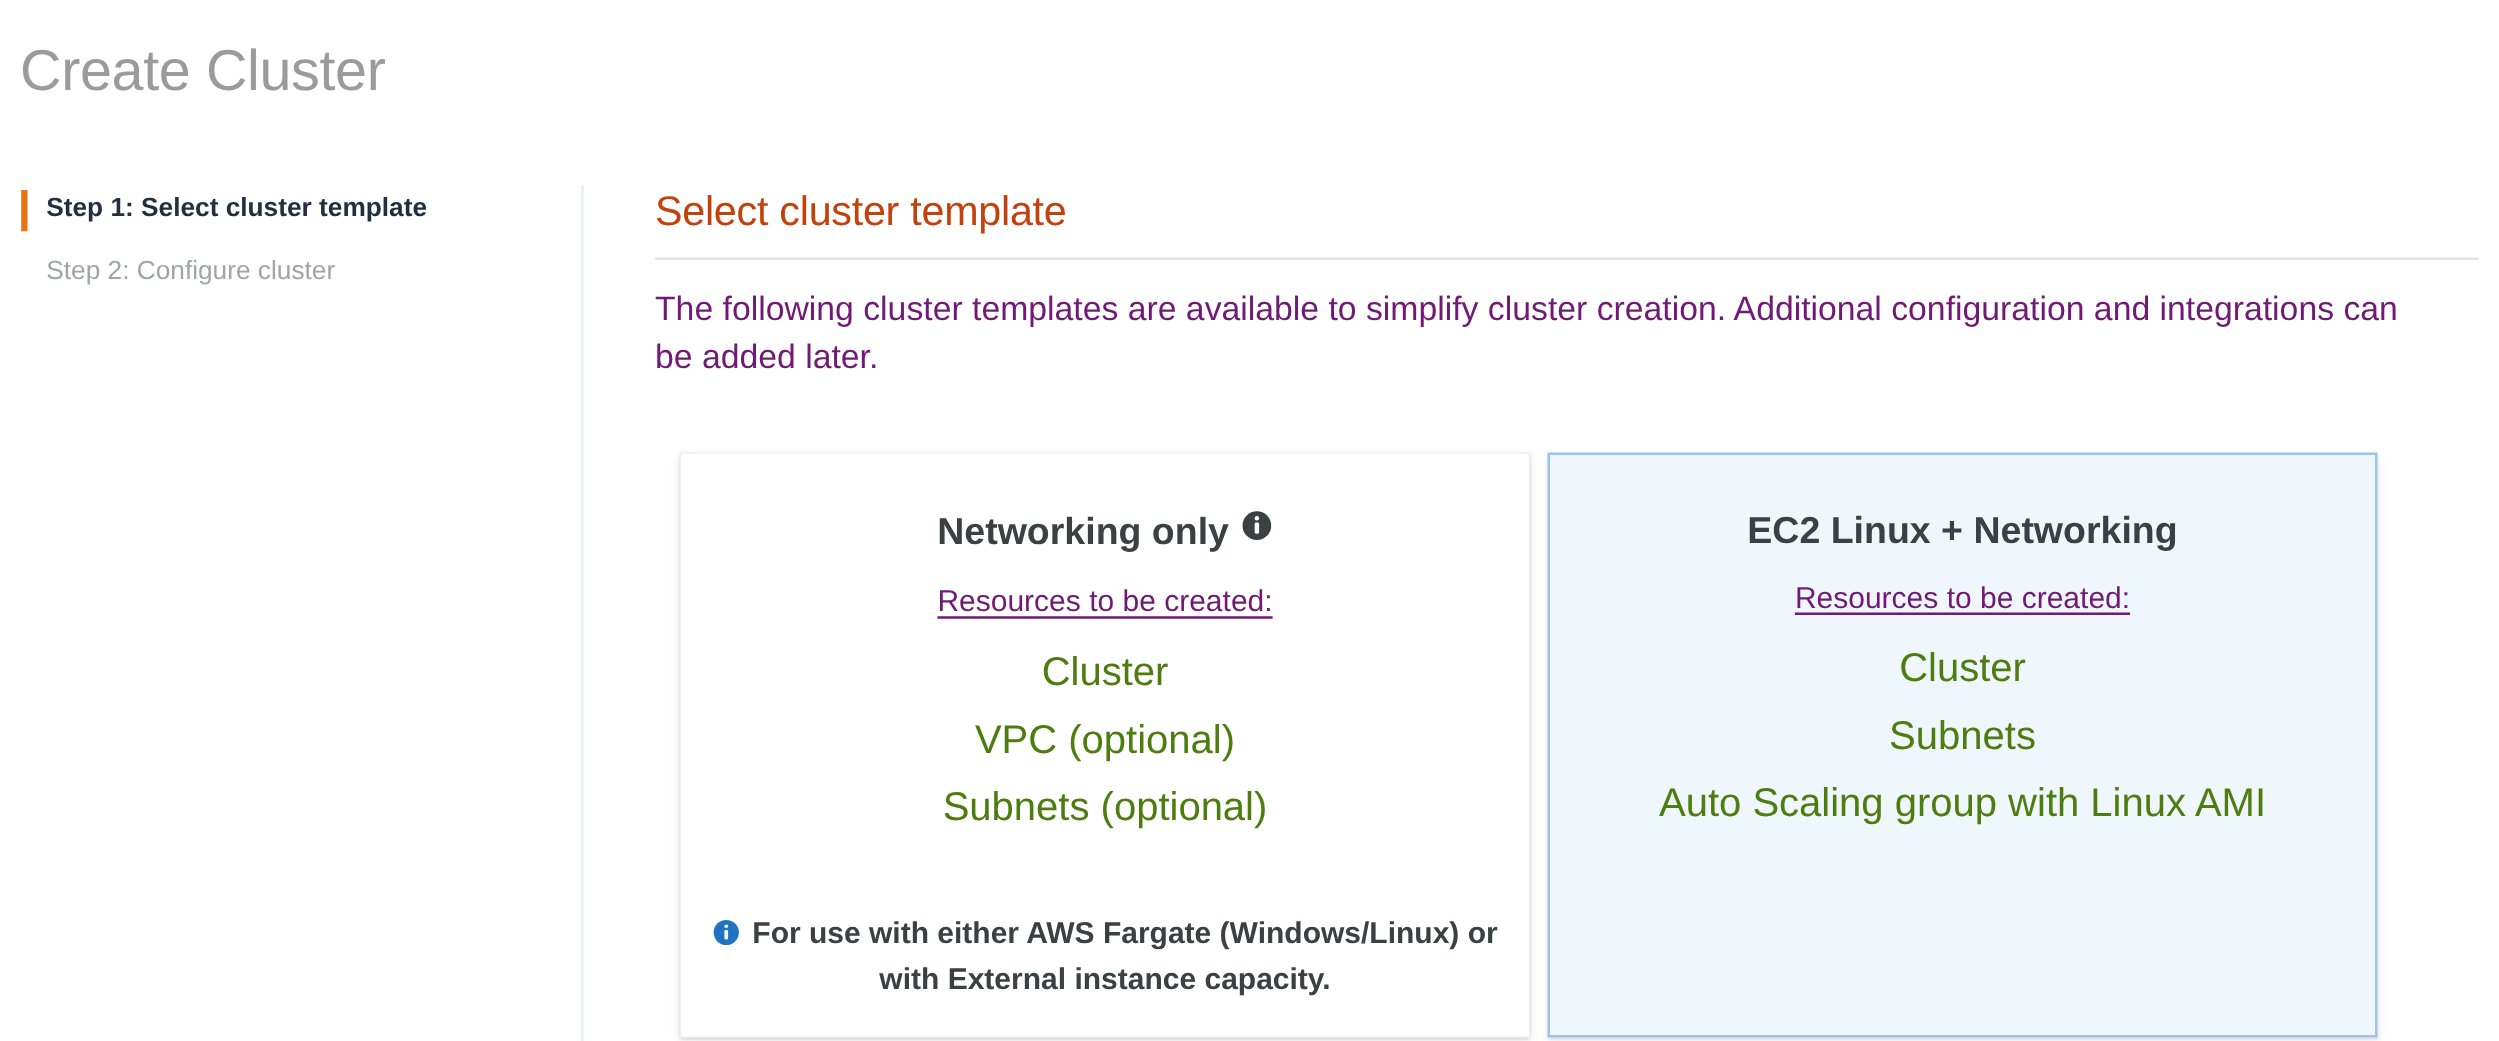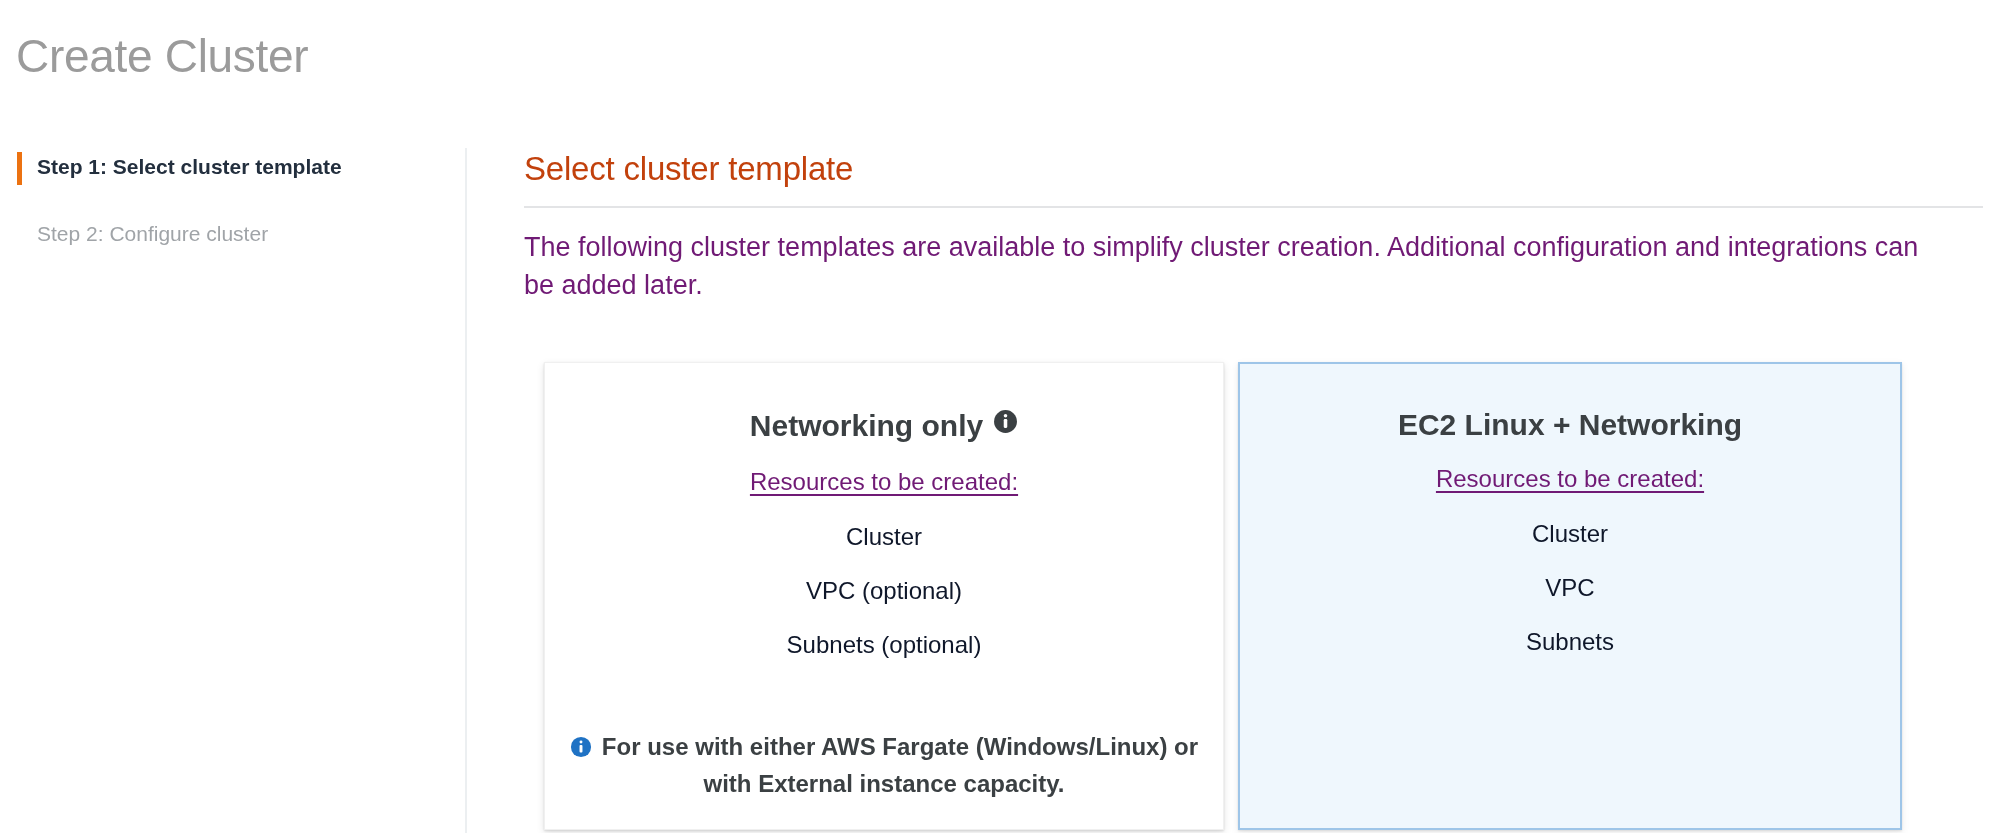--- a/index.html
+++ b/index.html
@@ -60,21 +60,21 @@
   .wizard-step.active::before {
     content: "";
     position: absolute;
     left: 17px;
     top: -2px;
     width: 5px;
     height: 33px;
     background: #ec7211;
   }
   .wizard-step.inactive {
-    margin-top: 41px;
+    margin-top: 24px;
     color: #a0a4a8;
     font-weight: 400;
   }
 
   
   .main {
     position: absolute;
     left: 524px;
     top: 148px;
     width: 1459px;
@@ -147,22 +147,22 @@
   .card-resources-label {
     margin-top: 18px;
     font-size: 24px;
     color: #701a75;
     text-decoration: underline;
     text-underline-offset: 4px;
     line-height: 32px;
   }
   .card-resource {
     margin-top: 24px;
-    font-size: 24px;
-    color: #0f172a;
+    font-size: 32px;
+    color: #4d7c0f;
     line-height: 30px;
   }
   .card-ec2 .card-resources-label { margin-top: 16px; }
   .card-ec2 .card-resource { margin-top: 24px; }
 
   .card-note {
     position: absolute;
     left: 24px;
     right: 24px;
     bottom: 28px;
@@ -231,19 +231,19 @@
         </div>
       </div>
 
       <div class="card card-ec2">
 
         <div class="card-title">EC2 Linux + Networking</div>
 
         <div class="card-resources-label">Resources to be created:</div>
 
         <div class="card-resource">Cluster</div>
-        <div class="card-resource">VPC</div>
         <div class="card-resource">Subnets</div>
+        <div class="card-resource">Auto Scaling group with Linux AMI</div>
       </div>
 
     </div>
   </div>
 </div>
 
 </body></html>

